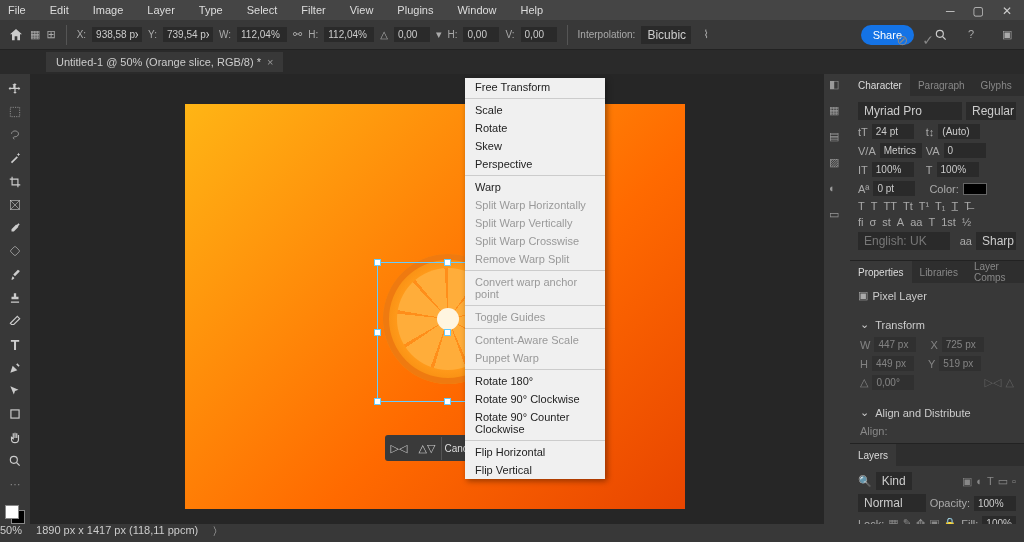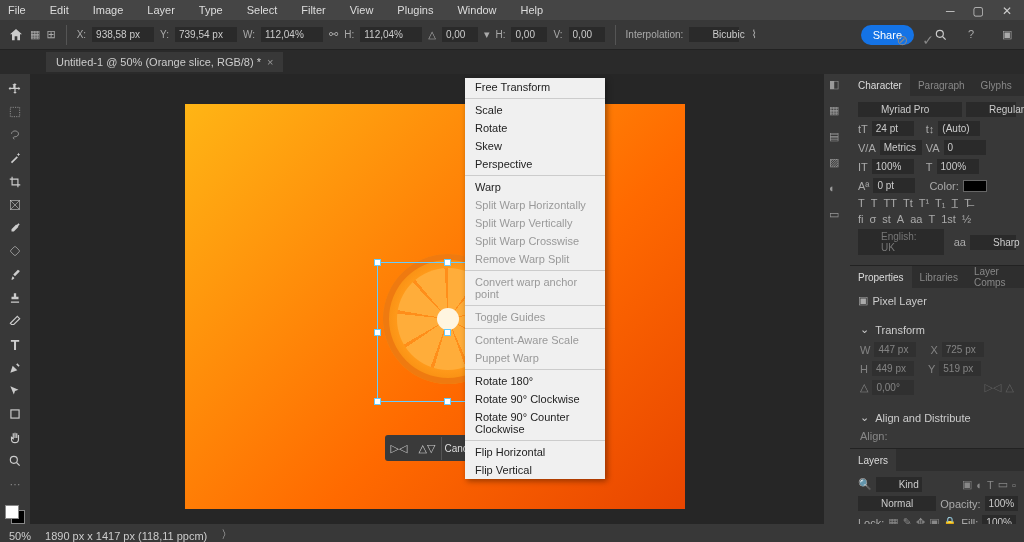--- a/index.html
+++ b/index.html
@@ -4,21 +4,21 @@
 <style>
 *{margin:0;padding:0;box-sizing:border-box;font-family:"Segoe UI",Tahoma,sans-serif;font-size:11px;color:#ccc;user-select:none}
 body{background:#323232;width:1024px;height:542px;overflow:hidden;position:relative}
 .menubar{height:20px;background:#454545;display:flex;align-items:center;padding:0 8px;gap:24px}
 .menubar span{color:#ddd;cursor:pointer}
 .win-controls{position:absolute;right:0;top:0;display:flex;gap:18px;padding:4px 12px}
 .win-controls span{color:#ccc;font-size:12px}
 .optbar{height:30px;background:#383838;display:flex;align-items:center;padding:0 8px;gap:6px;border-bottom:1px solid #222}
 .optbar .home{width:16px;height:16px;color:#bbb}
 .optbar .lbl{color:#aaa;font-size:10px}
-.optbar input{width:62px;background:#2a2a2a;border:none;color:#ccc;font-size:10px;padding:2px 4px}
+.optbar input{width:50px;background:#2a2a2a;border:none;color:#ccc;font-size:10px;padding:2px 4px}
 .optbar .sep{width:1px;height:20px;background:#555;margin:0 4px}
 .share-btn{background:#1473e6;color:#fff;padding:4px 12px;border-radius:12px;font-size:11px;margin-left:auto}
 .optbar .ricon{width:14px;height:14px;color:#aaa;margin-left:10px}
 .tabbar{height:24px;background:#2a2a2a;display:flex;align-items:center;padding-left:46px}
 .tab{background:#383838;padding:4px 10px;color:#ccc;font-size:10px;display:flex;align-items:center;gap:6px}
 .tab .x{color:#999}
 .main{position:absolute;top:74px;left:0;right:0;bottom:18px;display:flex}
 .toolbar{width:30px;background:#383838;display:flex;flex-direction:column;align-items:center;padding-top:4px;gap:2px}
 .toolbar .tool{width:24px;height:22px;display:flex;align-items:center;justify-content:center;color:#ccc;position:relative}
 .toolbar .tool svg{width:14px;height:14px}
@@ -49,27 +49,27 @@
 .rpanel{width:200px;background:#383838;display:flex}
 .ricons{width:26px;background:#383838;display:flex;flex-direction:column;align-items:center;padding-top:4px;gap:10px}
 .ricons div{width:16px;height:16px;color:#999}
 .rstack{flex:1;display:flex;flex-direction:column;overflow:hidden}
 .panel{background:#383838;border-bottom:1px solid #222}
 .ptabs{display:flex;background:#2e2e2e;height:22px;align-items:center}
 .ptab{padding:0 8px;color:#888;font-size:10px;height:100%;display:flex;align-items:center}
 .ptab.act{color:#ddd;background:#383838}
 .pbody{padding:6px 8px;font-size:10px}
 .row{display:flex;align-items:center;gap:4px;margin-bottom:4px}
-.sel{background:#2a2a2a;padding:2px 23px;flex:1;color:#ccc;font-size:10px}
+.sel{background:#2a2a2a;padding:2px 6px;flex:1;color:#ccc;font-size:12px}
 .fld{background:#2a2a2a;padding:2px 4px;width:42px;color:#ccc;font-size:10px}
 .typebtns{display:flex;gap:6px;margin-top:4px}
 .typebtns span{color:#aaa;font-size:11px}
 .sect{padding:6px 10px;color:#ccc;font-size:10px}
 .sect .hdr{display:flex;align-items:center;gap:6px;color:#ddd;margin-bottom:6px}
-.statusbar{position:absolute;bottom:0;left:0;right:0;height:18px;background:#383838;display:flex;align-items:flex-end;padding:0 9px;gap:14px;font-size:10px;color:#aaa}
+.statusbar{position:absolute;bottom:0;left:0;right:0;height:18px;background:#383838;display:flex;align-items:flex-start;padding:0 0;gap:14px;font-size:10px;color:#aaa}
 .dimmed-icons{position:absolute;right:90px;top:32px;display:flex;gap:14px}
 .dimmed-icons span{color:#888;font-size:14px}
 .opt-right{display:flex;align-items:center;gap:10px;}
 .colorblock{width:24px;height:12px;background:#000;border:1px solid #666;display:inline-block;vertical-align:middle}
 </style>
 </head>
 <body>
 
 <div class="menubar">
   <span>File</span>

